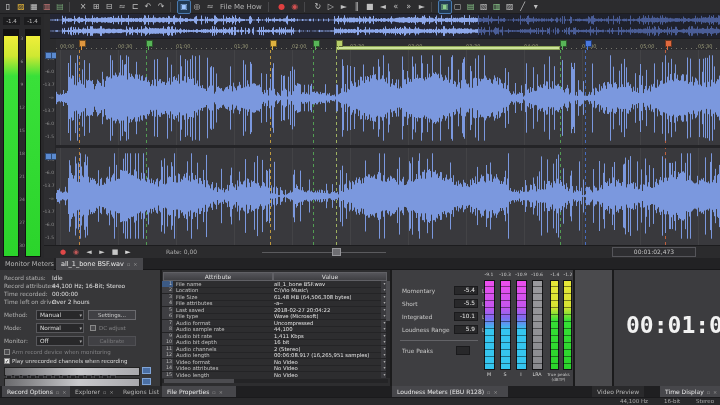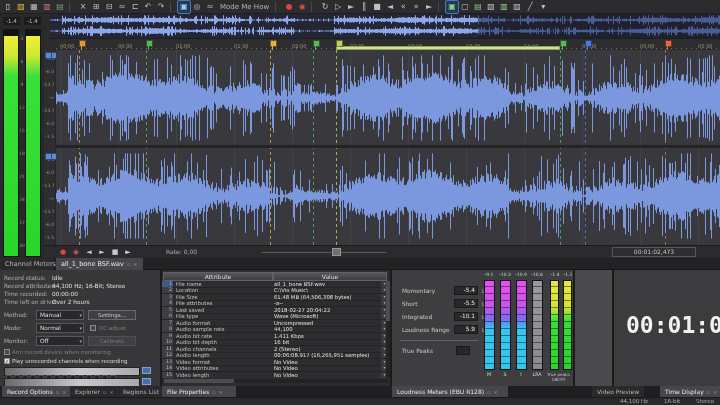--- a/index.html
+++ b/index.html
@@ -135,21 +135,21 @@
       <div class="ticon" style="color: rgb(192, 192, 192);">⊞</div>
       <div class="ticon" style="color: rgb(192, 192, 192);">⊟</div>
       <div class="ticon" style="color: rgb(192, 192, 192);">≈</div>
       <div class="ticon" style="color: rgb(192, 192, 192);">⊏</div>
       <div class="ticon" style="color: rgb(192, 192, 192);">↶</div>
       <div class="ticon" style="color: rgb(192, 192, 192);">↷</div>
       <div class="tsep"></div>
       <div class="ticon hl" style="color: rgb(158, 199, 255);">▣</div>
       <div class="ticon" style="color: rgb(192, 192, 192);">◎</div>
       <div class="ticon" style="color: rgb(192, 192, 192);">≈</div>
-      <div class="ttext">Mode Me How</div>
+      <div class="ttext">File Me How</div>
       <div class="tsep"></div>
       <div class="ticon" style="color: rgb(224, 64, 64);">●</div>
       <div class="ticon" style="color: rgb(208, 80, 80);">◉</div>
       <div class="tsep"></div>
       <div class="ticon" style="color: rgb(192, 192, 192);">↻</div>
       <div class="ticon" style="color: rgb(192, 192, 192);">▷</div>
       <div class="ticon" style="color: rgb(192, 192, 192);">►</div>
       <div class="ticon" style="color: rgb(192, 192, 192);">‖</div>
       <div class="ticon" style="color: rgb(192, 192, 192);">■</div>
       <div class="ticon" style="color: rgb(192, 192, 192);">◄</div>
@@ -292,21 +292,21 @@
   <div class="wbicon" style="left: 14px; color: rgb(224, 72, 72);">●</div>
       <div class="wbicon" style="left: 27px; color: rgb(192, 88, 88);">◉</div>
       <div class="wbicon" style="left: 40px; color: rgb(200, 200, 200);">◄</div>
       <div class="wbicon" style="left: 53px; color: rgb(200, 200, 200);">►</div>
       <div class="wbicon" style="left: 66px; color: rgb(200, 200, 200);">■</div>
       <div class="wbicon" style="left: 79px; color: rgb(216, 216, 216);">►</div>
     </div>
 
   <div id="midtabs" class="abs">
     <div class="tab" style="left:0;width:54px">
-      <span>Channel Meters</span>
+      <span>Monitor Meters</span>
     </div>
     <div class="tab active" style="left:56px">
       <span>all_1_bone BSF.wav</span><span class="ti">▫</span><span class="ti">×</span>
     </div>
   </div>
 
   <div id="dock" class="abs">
 
     <div id="recpanel" class="panel">
       <div id="recfields">

